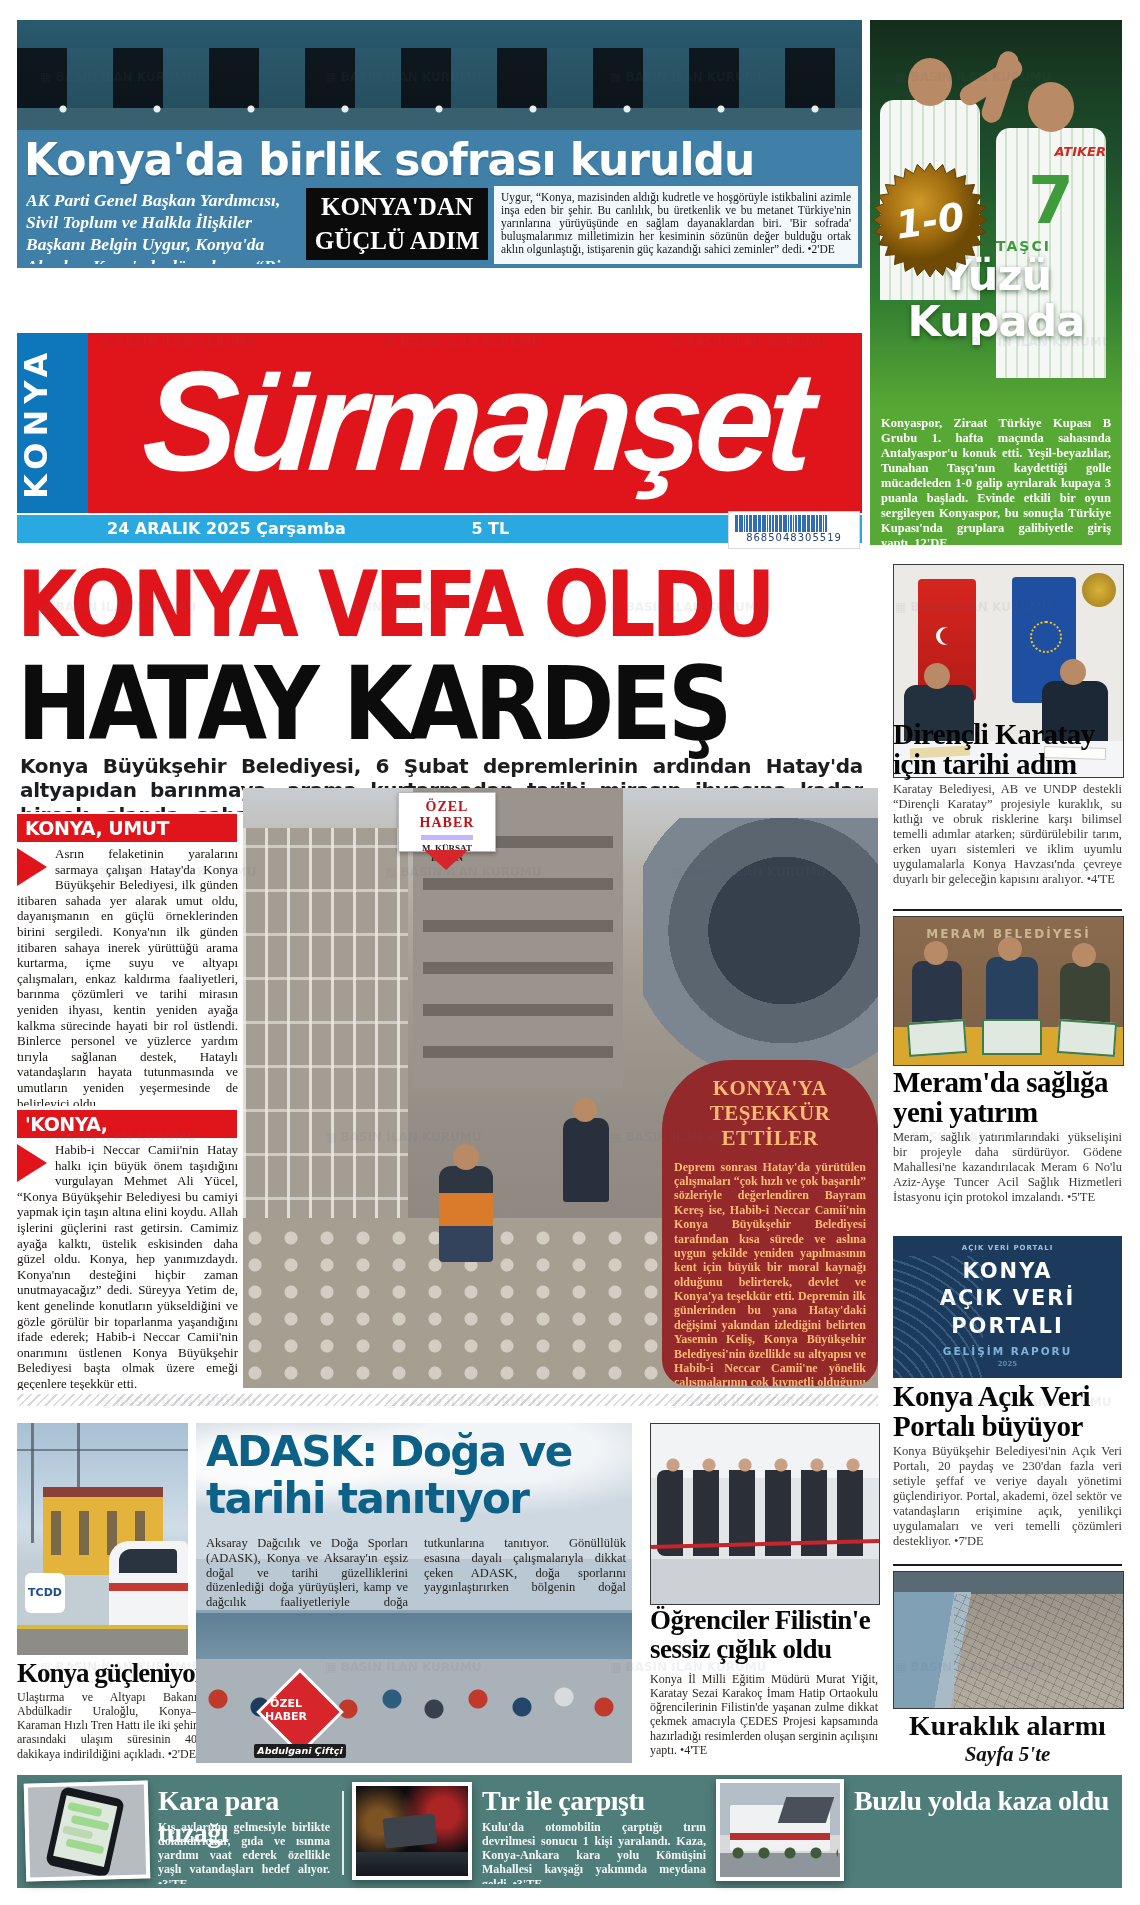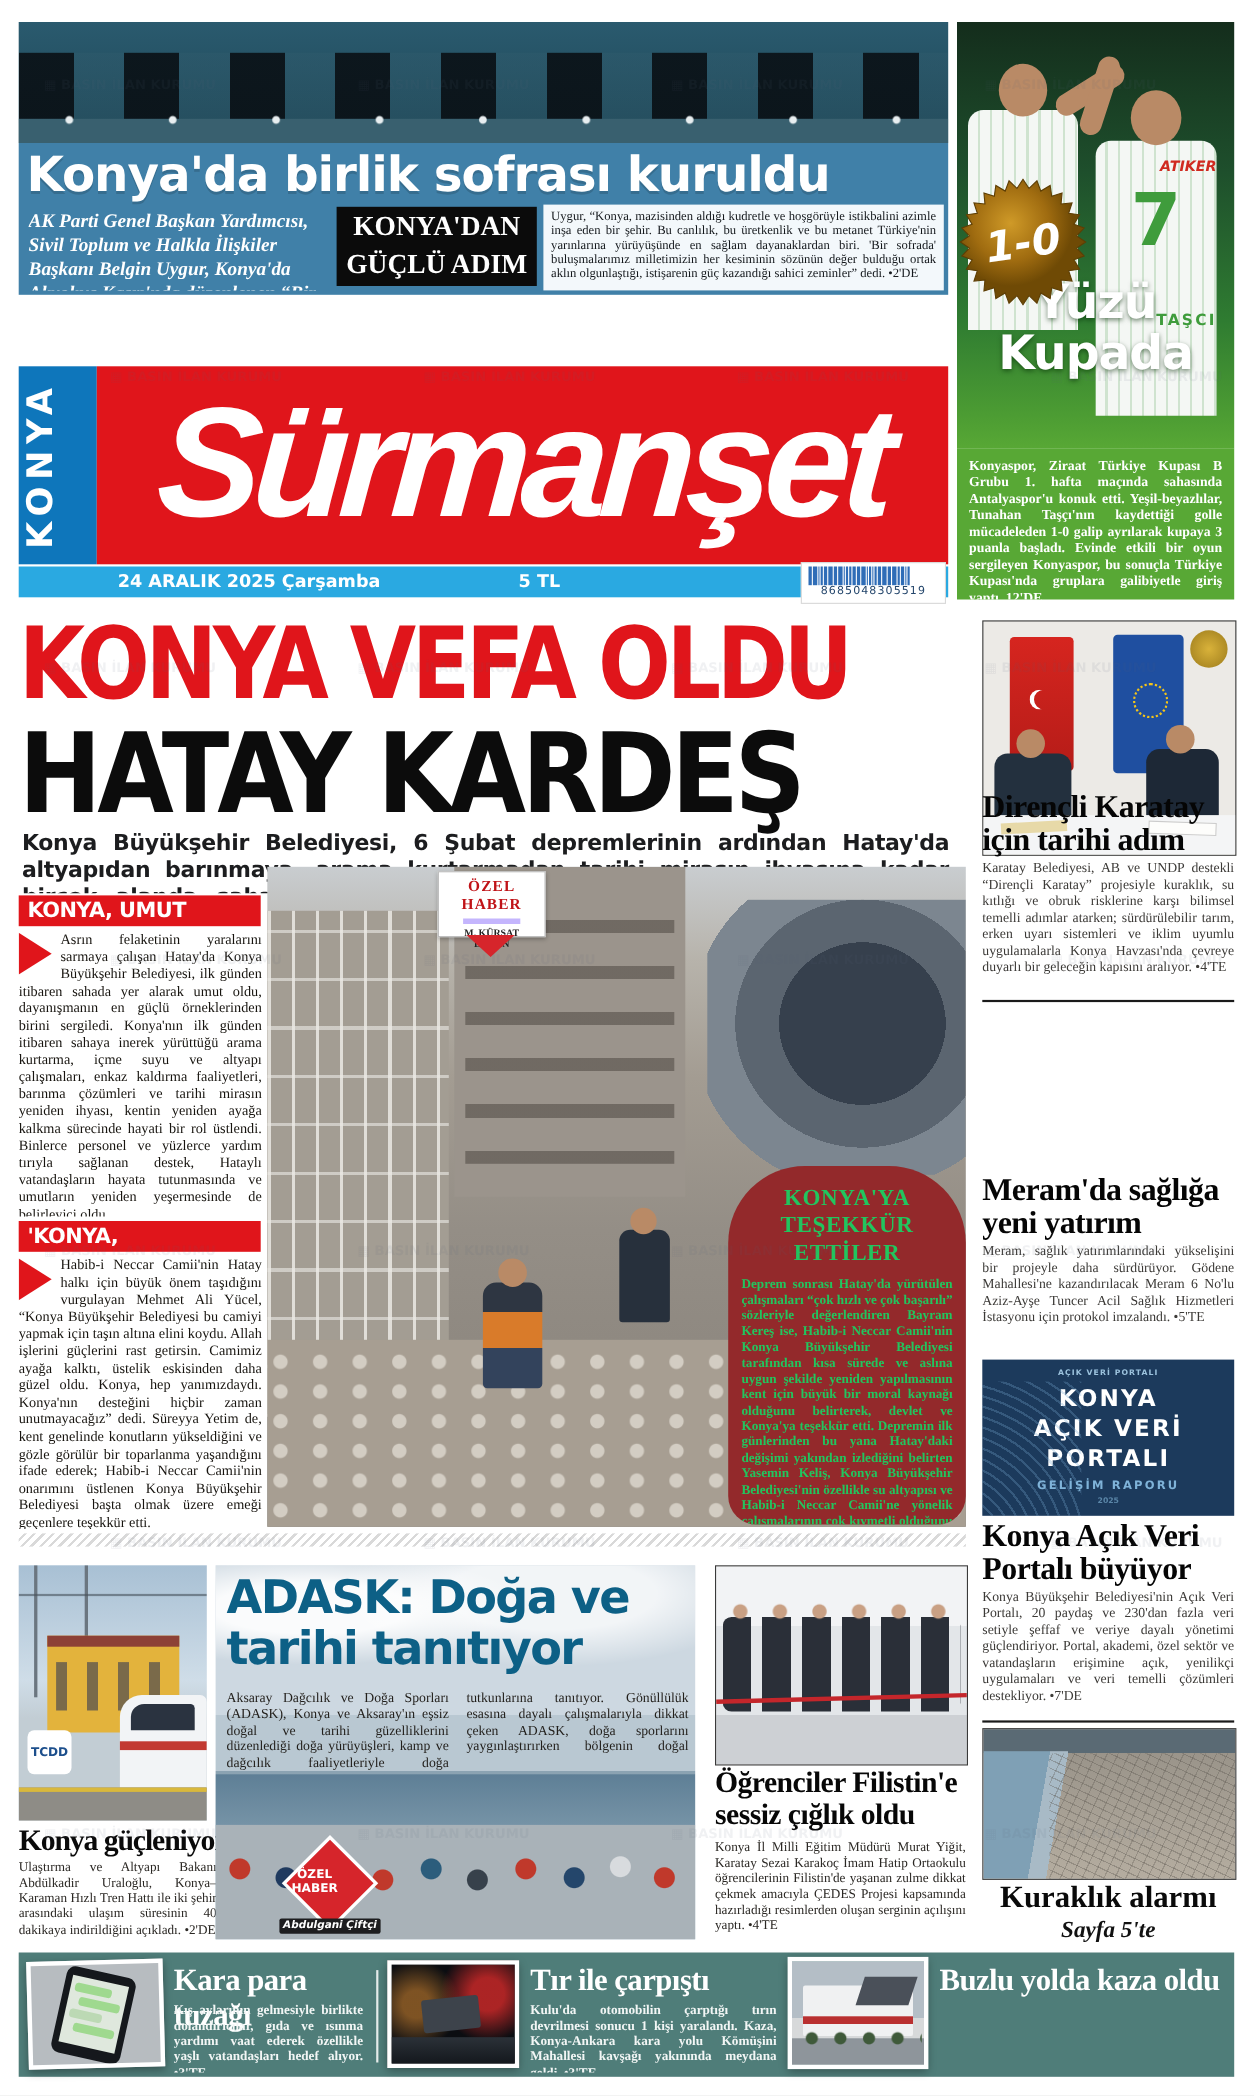--- a/index.html
+++ b/index.html
@@ -32,21 +32,21 @@
   
   .hl1{font:bold 78px "DejaVu Sans",sans-serif;color:#e0151b;letter-spacing:-4px;transform:scaleY(1.16);transform-origin:left top;white-space:nowrap;}
   .hl2{font:bold 90px "DejaVu Sans",sans-serif;color:#0c0c0c;letter-spacing:-4px;transform:scaleY(1.12);transform-origin:left top;white-space:nowrap;}
   .deck{font:bold 20px "DejaVu Sans",sans-serif;color:#1c1d1f;line-height:1.22;letter-spacing:-.3px;}
   .redlabel{background:#e0151b;color:#fff;font:bold 19px "DejaVu Sans",sans-serif;line-height:28px;padding:0 8px;letter-spacing:-.5px;}
   .colbody{font-size:13px;line-height:1.2;color:#17140f;}
   .tri{float:left;width:0;height:0;border-top:19px solid transparent;border-bottom:19px solid transparent;
        border-left:30px solid #e0151b;margin:2px 8px 2px 0;}
   .hatch{background:repeating-linear-gradient(-45deg,#d9d9d9 0 2px,#fff 2px 6px);}
   
-  .thanks{background:#93292b;border-radius:70px 70px 26px 26px;color:#22c55e;padding:16px 12px 10px;}
+  .thanks{background:#93292b;border-radius:70px 70px 26px 26px;color:#fdba74;padding:16px 12px 10px;}
   .thanks .t{font:bold 21px "Liberation Serif",serif;text-align:center;line-height:1.2;letter-spacing:.5px;}
   .thanks .b{font-size:12px;line-height:1.2;text-align:justify;margin-top:8px;font-weight:bold;}
   
   .ozel{background:#fff;border:1px solid #b9b9b9;text-align:center;box-shadow:0 2px 4px rgba(0,0,0,.3);}
   .ozel .a{font:bold 14px "Liberation Serif",serif;color:#c01318;letter-spacing:1px;padding-top:6px;}
   .ozel .b{font:bold 9px "Liberation Serif",serif;color:#222;border-top:5px solid #c4b5fd;margin:4px 22px 0;padding-top:3px;}
   .ribbon{width:0;height:0;border-left:22px solid transparent;border-right:22px solid transparent;border-top:20px solid #d6252b;}
   .diamond{background:#d6252b;transform:rotate(45deg);box-shadow:0 0 0 3px #fff;}
   .diamondTxt{position:absolute;width:100%;text-align:center;font:bold 11px "DejaVu Sans",sans-serif;color:#fff;line-height:1.15;}
   .byline{background:#1d1d1f;color:#fff;font:bold italic 9.5px "DejaVu Sans",sans-serif;text-align:center;border-radius:2px;}
@@ -125,21 +125,21 @@
   </div>
   <div class="abs topbody just ovh" style="left:494px;top:186px;width:364px;height:78px;z-index:2;box-sizing:border-box;">Uygur, “Konya, mazisinden aldığı kudretle ve hoşgörüyle istikbalini azimle inşa eden bir şehir. Bu canlılık, bu üretkenlik ve bu metanet Türkiye'nin yarınlarına yürüyüşünde en sağlam dayanaklardan biri. 'Bir sofrada' buluşmalarımız milletimizin her kesiminin sözünün değer bulduğu ortak aklın olgunlaştığı, istişarenin güç kazandığı sahici zeminler” dedi. •2'DE</div>
 
   <div class="ph" style="left:870px;top:20px;width:252px;height:388px;background:linear-gradient(180deg,#142d1c,#1e4f2c 35%,#2f7c31 70%,#4c9c33 92%,#58a835);">
     <div class="jersey" style="left:10px;top:80px;width:100px;height:200px;"></div>
     <span class="skin" style="left:38px;top:38px;width:44px;height:48px;"></span>
     <span class="skin" style="left:86px;top:52px;width:70px;height:20px;transform:rotate(-32deg);border-radius:10px;"></span>
     <div class="jersey" style="left:126px;top:108px;width:110px;height:250px;">
       <div class="abs" style="left:0;top:16px;width:110px;text-align:right;font:bold italic 13px 'DejaVu Sans',sans-serif;color:#d02a20;">ATIKER</div>
       <div class="abs" style="left:0;top:34px;width:110px;text-align:center;font:bold 66px 'DejaVu Sans',sans-serif;color:#3f9c3c;">7</div>
-      <div class="abs" style="left:0;top:110px;width:110px;text-align:right;font:bold 14px 'DejaVu Sans',sans-serif;color:#3f9c3c;letter-spacing:2px;margin-top:45px;">TAŞCI</div>
+      <div class="abs" style="left:0;top:110px;width:110px;text-align:left;font:bold 14px 'DejaVu Sans',sans-serif;color:#3f9c3c;letter-spacing:2px;">TAŞCI</div>
     </div>
     <span class="skin" style="left:158px;top:62px;width:46px;height:50px;"></span>
     <span class="skin" style="left:120px;top:30px;width:20px;height:74px;transform:rotate(18deg);border-radius:10px;"></span>
   </div>
   <svg class="abs" style="left:872px;top:162px;width:116px;height:116px;z-index:3;" viewBox="0 0 116 116">
     <defs>
         <radialGradient id="gold" cx="40%" cy="35%">
           <stop offset="0%" stop-color="#cf9a28"></stop>
           <stop offset="60%" stop-color="#a06c10"></stop>
           <stop offset="100%" stop-color="#6f4a05"></stop>
@@ -252,20 +252,33 @@
     <div class="abs" style="left:16px;top:182px;width:60px;height:10px;background:#e7d9a8;transform:rotate(-3deg);"></div>
     <div class="abs" style="left:150px;top:182px;width:60px;height:10px;background:#fdfdfb;border:1px solid #ccc;transform:rotate(2deg);"></div>
   </div>
   <div class="abs sbHl" style="left:893px;top:720px;width:229px;height:60px;">
     <div>Dirençli Karatay</div>
     <div>için tarihi adım</div>
   </div>
   <div class="abs sbBody just ovh" style="left:893px;top:782px;width:229px;height:124px;">Karatay Belediyesi, AB ve UNDP destekli “Dirençli Karatay” projesiyle kuraklık, su kıtlığı ve obruk risklerine karşı bilimsel temelli adımlar atarken; sürdürülebilir tarım, erken uyarı sistemleri ve iklim uyumlu uygulamalarla Konya Havzası'nda çevreye duyarlı bir geleceğin kapısını aralıyor. •4'TE</div>
   <div class="abs rule" style="left:893px;top:909px;width:229px;height:2px;"></div>
 
+  <div class="ph sbPhoto" style="left:893px;top:916px;width:229px;height:148px;background:linear-gradient(180deg,#8a6b4e,#7a5f46);">
+    <div class="abs" style="left:0;top:10px;width:229px;text-align:center;font:bold 12px 'DejaVu Sans',sans-serif;color:#cbb68e;letter-spacing:2px;">MERAM BELEDİYESİ</div>
+    <div class="abs" style="left:18px;top:44px;width:50px;height:70px;background:#2b3749;border-radius:10px 10px 0 0;"></div>
+    <div class="abs" style="left:92px;top:40px;width:52px;height:74px;background:#27415e;border-radius:10px 10px 0 0;"></div>
+    <div class="abs" style="left:166px;top:46px;width:50px;height:68px;background:#3c4435;border-radius:10px 10px 0 0;"></div>
+    <span class="skin" style="left:30px;top:24px;width:24px;height:24px;"></span>
+    <span class="skin" style="left:104px;top:20px;width:24px;height:24px;"></span>
+    <span class="skin" style="left:178px;top:26px;width:24px;height:24px;"></span>
+    <div class="abs" style="left:0;top:110px;width:229px;height:38px;background:#d9a62e;"></div>
+    <div class="abs" style="left:14px;top:104px;width:54px;height:30px;background:#dfe9df;border:2px solid #3f7d4c;transform:rotate(-4deg);"></div>
+    <div class="abs" style="left:88px;top:102px;width:56px;height:32px;background:#dfe9df;border:2px solid #3f7d4c;"></div>
+    <div class="abs" style="left:164px;top:104px;width:54px;height:30px;background:#dfe9df;border:2px solid #3f7d4c;transform:rotate(4deg);"></div>
+  </div>
   <div class="abs sbHl" style="left:893px;top:1068px;width:229px;height:60px;">
     <div>Meram'da sağlığa</div>
     <div>yeni yatırım</div>
   </div>
   <div class="abs sbBody just ovh" style="left:893px;top:1130px;width:229px;height:102px;">Meram, sağlık yatırımlarındaki yükselişini bir projeyle daha sürdürüyor. Gödene Mahallesi'ne kazandırılacak Meram 6 No'lu Aziz-Ayşe Tuncer Acil Sağlık Hizmetleri İstasyonu için protokol imzalandı. •5'TE</div>
 
   <div class="abs portal ph" style="left:893px;top:1236px;width:229px;height:142px;">
     <div class="abs" style="left:-40px;top:20px;width:130px;height:160px;background:repeating-radial-gradient(circle at 0% 100%,transparent 0 7px,rgba(120,170,210,.28) 7px 9px);"></div>
     <div class="logo">AÇIK VERİ PORTALI</div>
     <div class="big">KONYA</div>

